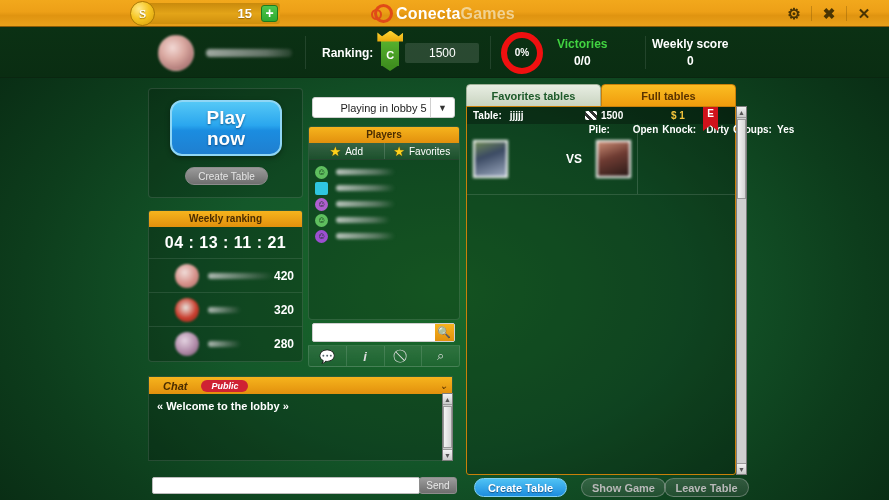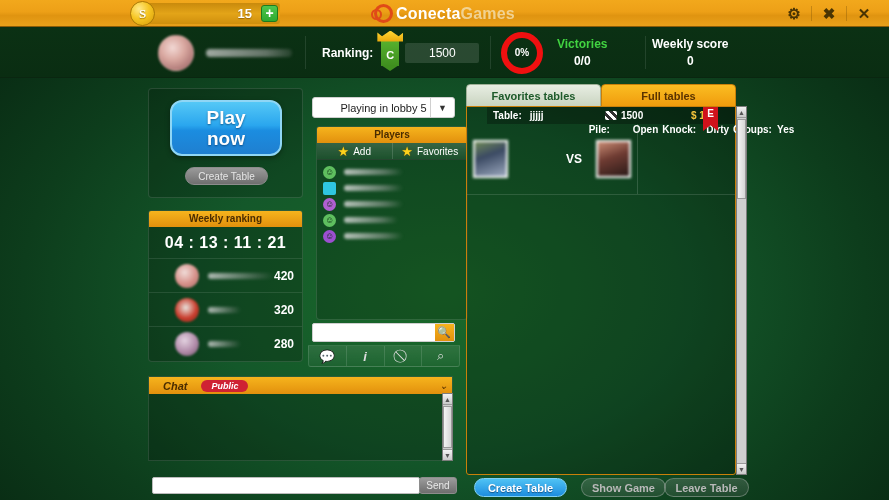--- a/index.html
+++ b/index.html
@@ -153,21 +153,21 @@
     position:absolute; left: 312px; top: 97px; width: 143px; height: 21px;
     background:#fff; border: 1px solid #cfcfcf; border-radius: 3px;
     display:flex; align-items:center; justify-content:center; color:#222; font-size: 11px;
   }
   .lobby-arrow {
     position:absolute; right: 0; top: 0; width: 24px; height: 19px; border-left: 1px solid #cfcfcf;
     display:flex; align-items:center; justify-content:center; color:#333; font-size: 9px;
   }
 
   
-  #players-panel { left: 316px; top: 126px; width: 152px; height: 194px; background: rgba(0,0,0,.20); }
+  #players-panel { left: 308px; top: 126px; width: 152px; height: 194px; background: rgba(0,0,0,.20); }
   .players-tools {
     display:flex; height: 17px; background: linear-gradient(180deg, rgba(255,255,255,.16), rgba(255,255,255,.05));
     border-bottom: 1px solid rgba(0,0,0,.3);
   }
   .ptool { flex:1; display:flex; align-items:center; justify-content:center; gap: 4px; color:#fff; font-size:10px; }
   .ptool + .ptool { border-left: 1px solid rgba(255,255,255,.15); }
   .star { color: #ffd21c; font-size: 13px; text-shadow: 0 0 2px #7a5500; }
   .plist { padding: 4px 0; }
   .prow { display:flex; align-items:center; height: 16px; padding: 0 6px; }
   .pemo { width: 13px; height: 13px; border-radius: 50%; display:flex; align-items:center; justify-content:center;
@@ -201,21 +201,21 @@
     font-size: 11px; font-weight: bold; border-radius: 4px 4px 0 0;
   }
   .tab.inactive { background: linear-gradient(180deg, #e8eee3 0%, #c9d4c0 100%); color: #1d5a2a; border: 1px solid #9fb097; }
   .tab.active { background: linear-gradient(180deg, #fbbd22 0%, #ef9c0d 100%); color: #5a3300; border: 1px solid #c9800a; }
   #tables-panel {
     position:absolute; left: 466px; top: 106px; width: 270px; height: 369px;
     border: 1px solid #c9800a; background: rgba(0,0,0,.22); border-radius: 0 0 3px 3px;
   }
   .table-row-head {
     display:flex; align-items:center; height: 17px; padding: 0 6px; position: relative;
-    background: rgba(0,0,0,.28); color: #fff; font-size: 10px; font-weight: bold; margin-left: 20px;
+    background: rgba(0,0,0,.28); color: #fff; font-size: 10px; font-weight: bold;
   }
   .trh-label { margin-right: 8px; }
   .trh-name { text-decoration: underline; filter: blur(.3px); }
   .trh-mid { position:absolute; left: 118px; display:flex; align-items:center; gap: 4px; }
   .chip-ico { width: 12px; height: 9px; border-radius: 2px;
     background: repeating-linear-gradient(45deg,#fff 0 3px,#333 3px 6px); }
   .trh-cost { position:absolute; left: 204px; color: #f3c53c; }
   .e-flag {
     position:absolute; right: 17px; top: 0; width: 15px; height: 24px;
     background:#d0121b; color:#fff; font-size: 10px; font-weight: bold;
@@ -481,20 +481,23 @@
     <div class="thumb" style="top:12px; height:80px;"></div>
     <div class="btn bot">▼</div>
   </div>
 
   <div id="chat-panel">
     <div class="chat-head">
       <span class="chat-title">Chat</span>
       <span class="chat-pill">Public</span>
       <span class="chat-caret">⌄</span>
     </div>
+    <div class="chat-body">
+      <div>« Welcome to the lobby »</div>
+    </div>
   </div>
   <div class="vsb" style="left:442px; top:393px; height:68px;">
     <div class="btn">▲</div>
     <div class="thumb" style="top:12px; height:42px;"></div>
     <div class="btn bot">▼</div>
   </div>
 
   <div class="chat-input"></div>
   <div class="send-btn">Send</div>
 

